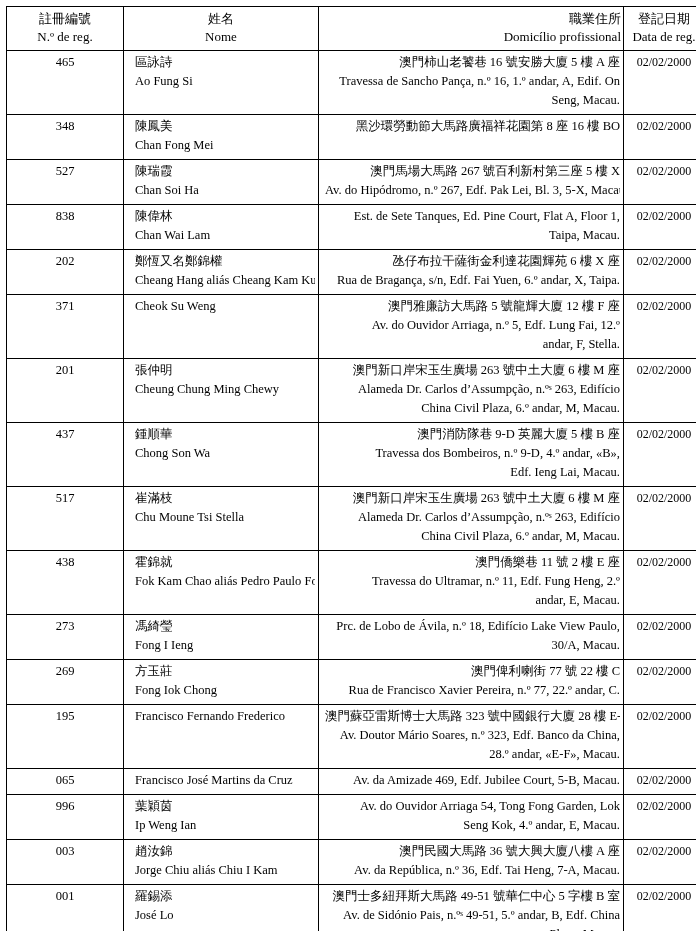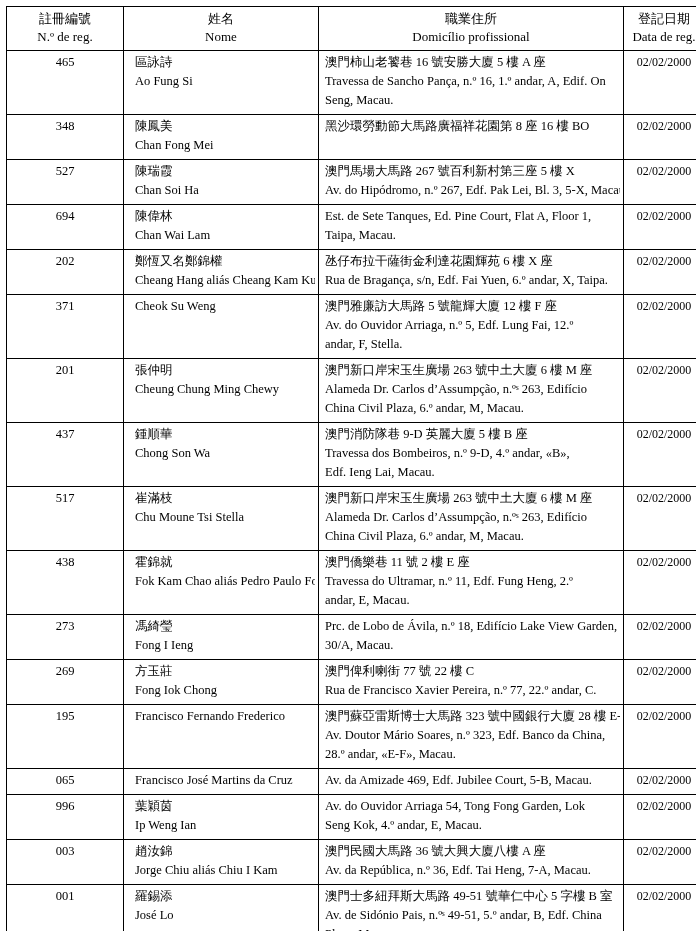--- a/index.html
+++ b/index.html
@@ -26,21 +26,21 @@
   }
   table.registry th,
   table.registry td {
     border: 1px solid #000000;
     vertical-align: top;
     font-weight: normal;
     overflow: hidden;
   }
   th.col-reg,  td.col-reg  { width: 112px; text-align: center; }
   th.col-name, td.col-name { width: 190px; }
-  th.col-addr, td.col-addr { width: 300px; }
+  th.col-addr, td.col-addr { width: 300px; text-align: right; }
   th.col-date, td.col-date { width: 76px;  text-align: center; }
 
   thead th {
     text-align: center;
     padding: 3px 2px 4px 2px;
     font-size: 13px;
     line-height: 18px;
   }
   tbody td {
     padding: 2px 3px 4px 3px;
@@ -127,21 +127,21 @@
             <div class="line">澳門馬場大馬路 267 號百利新村第三座 5 樓 X</div>
             <div class="line">Av. do Hipódromo, n.º 267, Edf. Pak Lei, Bl. 3, 5-X, Macau.</div>
           </td>
     <td class="col-date">
             <div class="line">02/02/2000</div>
           </td>
   </tr>
 
   <tr>
     <td class="col-reg">
-            <div class="line">694</div>
+            <div class="line">838</div>
           </td>
     <td class="col-name">
             <div class="line">陳偉林</div>
             <div class="line">Chan Wai Lam</div>
           </td>
     <td class="col-addr">
             <div class="line">Est. de Sete Tanques, Ed. Pine Court, Flat A, Floor 1,</div>
             <div class="line">Taipa, Macau.</div>
           </td>
     <td class="col-date">
@@ -257,21 +257,21 @@
 
   <tr>
     <td class="col-reg">
             <div class="line">273</div>
           </td>
     <td class="col-name">
             <div class="line">馮綺瑩</div>
             <div class="line">Fong I Ieng</div>
           </td>
     <td class="col-addr">
-            <div class="line">Prc. de Lobo de Ávila, n.º 18, Edifício Lake View Garden,</div>
+            <div class="line">Prc. de Lobo de Ávila, n.º 18, Edifício Lake View Paulo,</div>
             <div class="line">30/A, Macau.</div>
           </td>
     <td class="col-date">
             <div class="line">02/02/2000</div>
           </td>
   </tr>
 
   <tr>
     <td class="col-reg">
             <div class="line">269</div>

